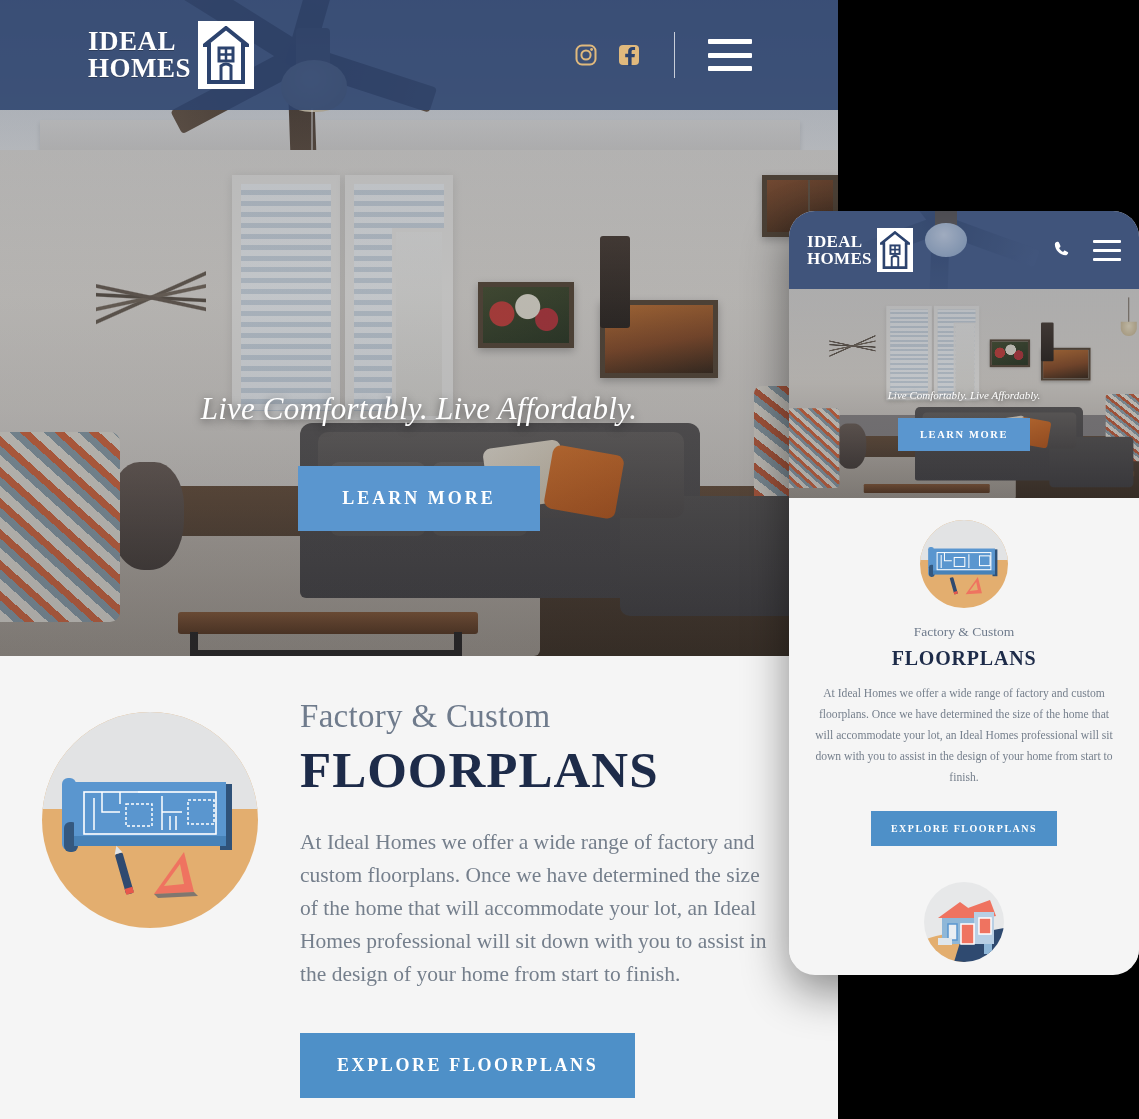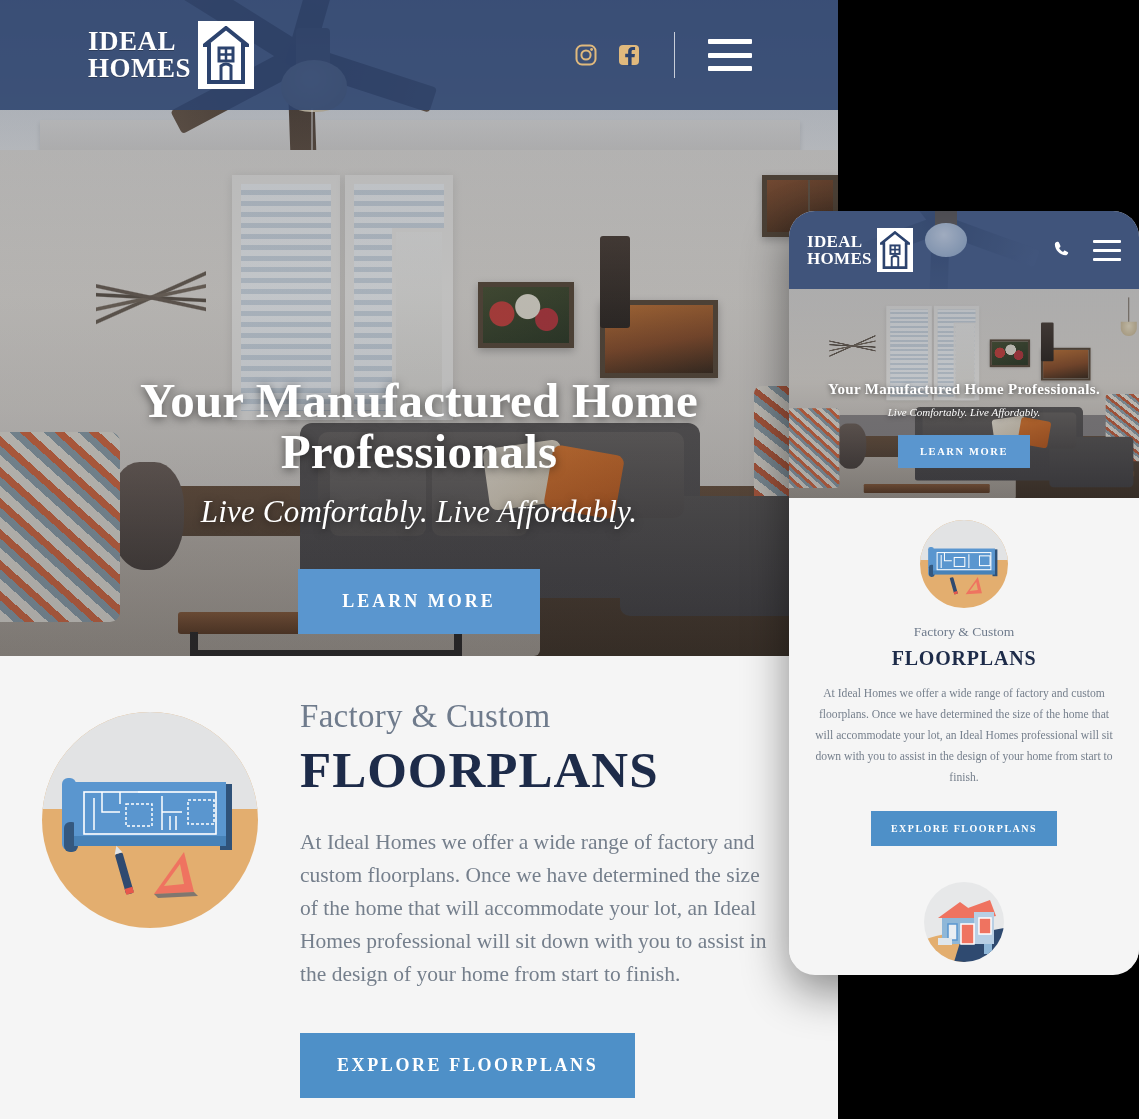--- a/index.html
+++ b/index.html
@@ -441,21 +441,20 @@
       <span class="hdr-divider"></span>
       <span class="burger">
         <span></span>
           <span></span>
           <span></span>
       </span>
     </div>
   </header>
 
   <div class="hero-copy">
-    <h1 class="hero-title">Your Manufactured Home Professionals</h1>
     <p class="hero-sub">Live Comfortably. Live Affordably.</p>
     <button class="btn-primary">LEARN MORE</button>
   </div>
 
   <section class="section-floorplans">
     <div class="fp-iconwrap">
       <div class="fp-icon">
         <div class="top-fade"></div>
         <svg width="216" height="216" viewBox="0 0 216 216" aria-hidden="true" style="position:absolute;left:0;top:0">
           <rect x="20" y="66" width="14" height="72" rx="6" fill="#5a96cf"></rect>
@@ -562,21 +561,20 @@
       <div class="rp-sofa-back" style="bottom:120px"></div>
       <div class="rp-pillow" style="bottom:132px"></div>
       <div class="rp-pillow2" style="bottom:126px"></div>
       <div class="rp-table" style="bottom:14px"></div>
       <div class="rp-branches" style="top:10px;height:250px"></div>
       <div class="rp-vase" style="bottom:72px"></div>
       <div class="rp-chair" style="bottom:26px"></div>
     </div>
     <div class="hero-scrim"></div>
     <div class="m-hero-copy">
-      <div class="m-hero-title">Your Manufactured Home Professionals.</div>
       <div class="m-hero-sub">Live Comfortably. Live Affordably.</div>
       <button class="m-btn">LEARN MORE</button>
     </div>
   </div>
 
   <div class="m-section">
     <div class="m-icon">
       <div class="top-fade"></div>
       <svg width="88" height="88" viewBox="0 0 216 216" aria-hidden="true" style="position:absolute;left:0;top:0">
         <rect x="20" y="66" width="14" height="72" rx="6" fill="#5a96cf"></rect>

